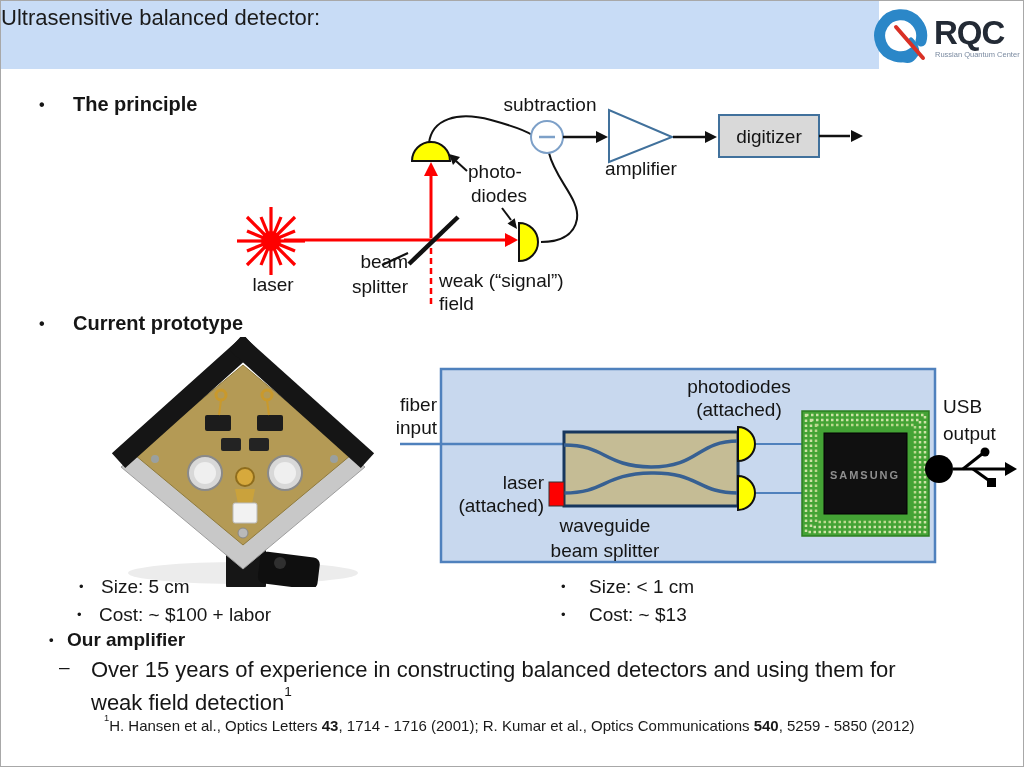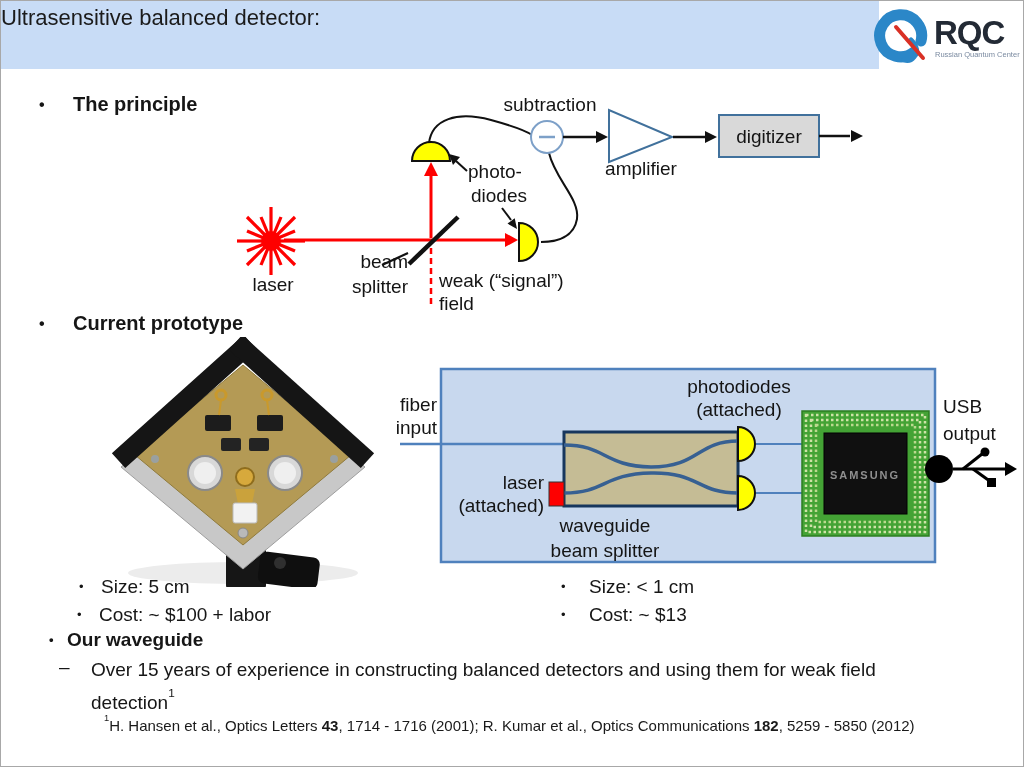--- a/index.html
+++ b/index.html
@@ -11,21 +11,21 @@
   .title{left:0;top:5px;font-size:22px;line-height:24px;color:#1b1b1b;}
   .h{font-weight:bold;font-size:20px;white-space:nowrap;}
   .h .blt{display:inline-block;width:34px;font-size:16px;vertical-align:1px;}
   .h3blt{width:38px !important;}
   .li{font-size:19px;white-space:nowrap;}
   .li .blt{display:inline-block;width:22px;font-size:13px;vertical-align:2px;}
   .li .blt28{width:28px;}
   .exph{font-weight:bold;font-size:19px;}
   .exph .blt{display:inline-block;width:18px;font-size:13px;vertical-align:2px;}
   .expdash{font-size:19px;}
-  .exptext{font-size:19px;line-height:28px;width:845px;}
+  .exptext{font-size:22px;line-height:28px;width:845px;}
   sup.s{font-size:62%;position:relative;top:-0.45em;}
   .footnote{font-size:15px;white-space:nowrap;color:#1a1a1a;}
   .footnote b{font-weight:bold;}
   svg text{font-family:"Liberation Sans",sans-serif;fill:#141414;}
   .lbl{font-size:19px;}
   .lblc{text-anchor:middle;}
   .lble{text-anchor:end;}
   .chipTxt{font-size:11px;font-weight:bold;fill:#8f8f8f;letter-spacing:2px;text-anchor:middle;}
   .logoTxt{font-size:33px;font-weight:bold;fill:#232a35;letter-spacing:-1px;}
   .logoSub{font-size:7.5px;fill:#7a8aa0;}
@@ -204,21 +204,21 @@
       <text x="942" y="412" class="lbl">USB</text>
       <text x="942" y="439" class="lbl">output</text>
     </g>
   </svg>
 
   <div class="abs li" style="left:78px;top:575px"><span class="blt">•</span><span>Size: 5 cm</span></div>
   <div class="abs li" style="left:76px;top:603px"><span class="blt">•</span><span>Cost: ~ $100 + labor</span></div>
   <div class="abs li" style="left:560px;top:575px"><span class="blt blt28">•</span><span>Size: &lt; 1 cm</span></div>
   <div class="abs li" style="left:560px;top:603px"><span class="blt blt28">•</span><span>Cost: ~ $13</span></div>
 
-  <div class="abs exph" style="left:48px;top:628px"><span class="blt">•</span><span>Our waveguide</span></div>
+  <div class="abs exph" style="left:48px;top:628px"><span class="blt">•</span><span>Our amplifier</span></div>
   <div class="abs expdash" style="left:58px;top:655px">–</div>
   <div class="abs exptext" style="left:90px;top:655px"><span>Over 15 years of experience in constructing balanced detectors and using them for weak field detection</span><sup class="s">1</sup></div>
 
   <div class="abs footnote" style="left:103px;top:716px">
-    <sup class="s">1</sup><span>H. Hansen et al., Optics Letters </span><b>43</b><span>, 1714 - 1716 (2001); R. Kumar et al., Optics Communications </span><b>182</b><span>, 5259 - 5850 (2012)</span>
+    <sup class="s">1</sup><span>H. Hansen et al., Optics Letters </span><b>43</b><span>, 1714 - 1716 (2001); R. Kumar et al., Optics Communications </span><b>540</b><span>, 5259 - 5850 (2012)</span>
   </div>
 
 </div>
 
 </body></html>

